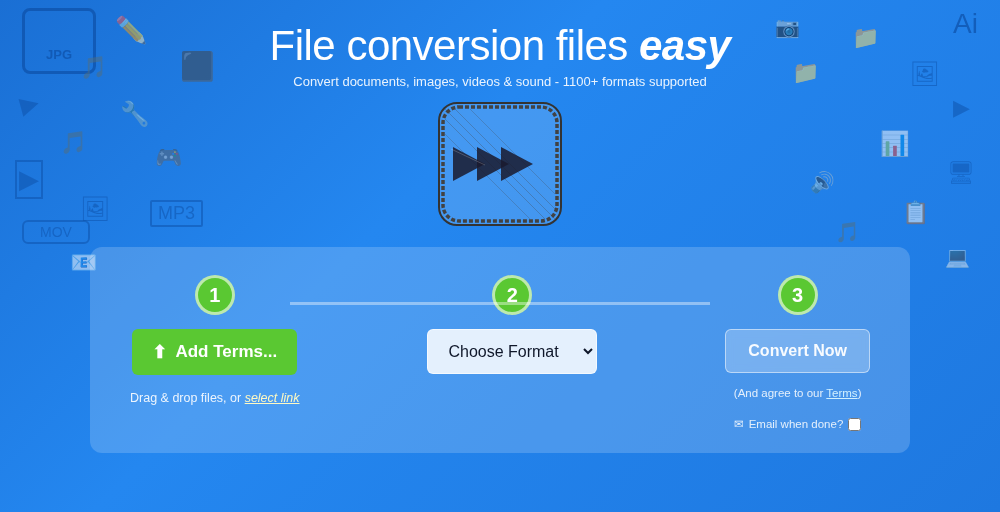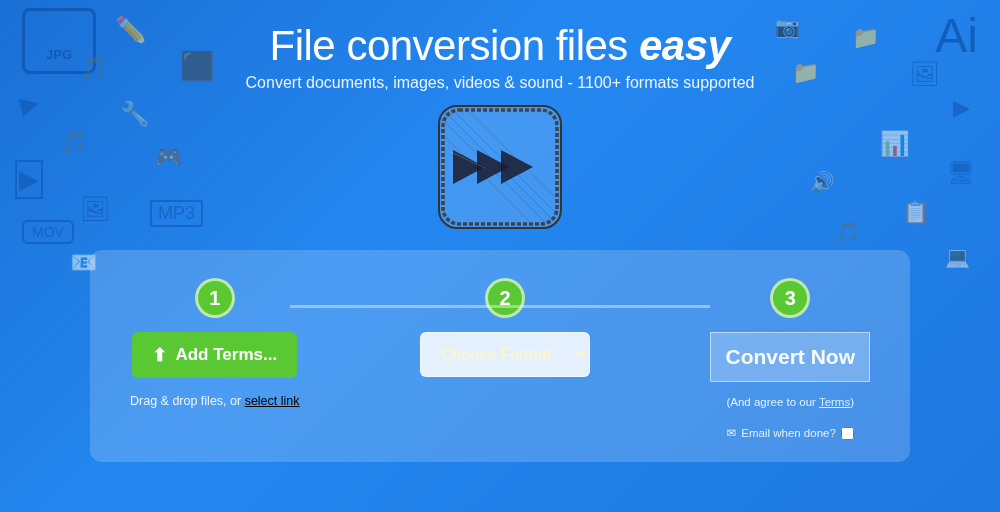--- a/index.html
+++ b/index.html
@@ -44,21 +44,21 @@
       letter-spacing: -0.5px;
     }
 
     .title strong {
       font-weight: 700;
       font-style: italic;
     }
 
     .subtitle {
       color: rgba(255,255,255,0.9);
-      font-size: 16px;
+      font-size: 13px;
       text-align: center;
       margin-top: 4px;
     }
 
     
     .center-logo {
       margin-top: 10px;
       width: 130px;
       height: 130px;
     }
@@ -131,46 +131,47 @@
     }
 
     .drag-text {
       font-size: 12.5px;
       color: rgba(255,255,255,0.9);
       margin-top: 2px;
       text-align: center;
     }
 
     .drag-text a {
-      color: #000000;
+      color: #fef9c3;
       text-decoration: underline;
       cursor: pointer;
+      font-style: italic;
     }
 
     
     .format-select {
       background: rgba(255,255,255,0.85);
       border: 1px solid rgba(255,255,255,0.6);
       border-radius: 6px;
       padding: 12px 16px;
       font-size: 16px;
-      color: #fef9c3;
+      color: #0f172a;
       cursor: pointer;
       width: 170px;
       appearance: auto;
     }
 
     
     .convert-btn {
       background: rgba(255,255,255,0.25);
       color: rgba(255,255,255,0.95);
       border: 1px solid rgba(255,255,255,0.5);
-      border-radius: 0;
-      padding: 12px 14px;
-      font-size: 21px;
+      border-radius: 6px;
+      padding: 12px 22px;
+      font-size: 16px;
       font-weight: 600;
       cursor: pointer;
       white-space: nowrap;
       backdrop-filter: blur(4px);
     }
 
     .convert-sub {
       font-size: 11.5px;
       color: rgba(255,255,255,0.85);
       text-align: center;
@@ -211,25 +212,25 @@
     </div>
     <div class="si" style="top:55px;left:80px;font-size:22px;color:#0d50a8;">🎵</div>
     <div class="si" style="top:15px;left:115px;font-size:26px;color:#0d50a8;">✏️</div>
     <div class="si" style="top:90px;left:20px;font-size:24px;color:#0d50a8;transform:rotate(-15deg);">▶</div>
     <div class="si" style="top:130px;left:60px;font-size:22px;color:#0d50a8;">🎵</div>
     <div class="si" style="top:160px;left:15px;font-size:26px;color:#0d50a8;border:2px solid #0d50a8;padding:2px;">▶</div>
     <div class="si" style="top:100px;left:120px;font-size:24px;color:#0d50a8;">🔧</div>
     <div class="si" style="top:50px;left:180px;font-size:28px;color:#0d50a8;">⬛</div>
     <div class="si" style="top:145px;left:155px;font-size:22px;color:#0d50a8;">🎮</div>
     <div class="si" style="top:195px;left:80px;font-size:24px;color:#0d50a8;">🖼</div>
-    <div class="si" style="top:220px;left:22px;font-size:14px;color:#0d50a8;border:2px solid #0d50a8;padding:2px 8px;border-radius:6px;">MOV</div>
+    <div class="si" style="top:220px;left:22px;font-size:14px;color:#0d50a8;border:2px solid #0d50a8;padding:2px 16px;border-radius:6px;">MOV</div>
     <div class="si" style="top:250px;left:70px;font-size:22px;color:#0d50a8;">📧</div>
     <div class="si" style="top:200px;left:150px;font-size:18px;color:#0d50a8;border:2px solid #0d50a8;padding:1px 6px;border-radius:2px;">MP3</div>
 
-    <div class="si" style="top:8px;right:22px;font-size:48px;color:#0d50a8;opacity:0.7;">Ai</div>
+    <div class="si" style="top:8px;right:22px;font-size:28px;color:#0d50a8;opacity:0.7;">Ai</div>
     <div class="si" style="top:60px;right:60px;font-size:24px;color:#0d50a8;">🖼</div>
     <div class="si" style="top:25px;right:120px;font-size:22px;color:#0d50a8;">📁</div>
     <div class="si" style="top:95px;right:30px;font-size:22px;color:#0d50a8;">▶</div>
     <div class="si" style="top:130px;right:90px;font-size:24px;color:#0d50a8;">📊</div>
     <div class="si" style="top:60px;right:180px;font-size:22px;color:#0d50a8;">📁</div>
     <div class="si" style="top:160px;right:25px;font-size:22px;color:#0d50a8;">🖥</div>
     <div class="si" style="top:200px;right:70px;font-size:22px;color:#0d50a8;">📋</div>
     <div class="si" style="top:220px;right:140px;font-size:20px;color:#0d50a8;">🎵</div>
     <div class="si" style="top:170px;right:165px;font-size:20px;color:#0d50a8;">🔊</div>
     <div class="si" style="top:245px;right:30px;font-size:20px;color:#0d50a8;">💻</div>

